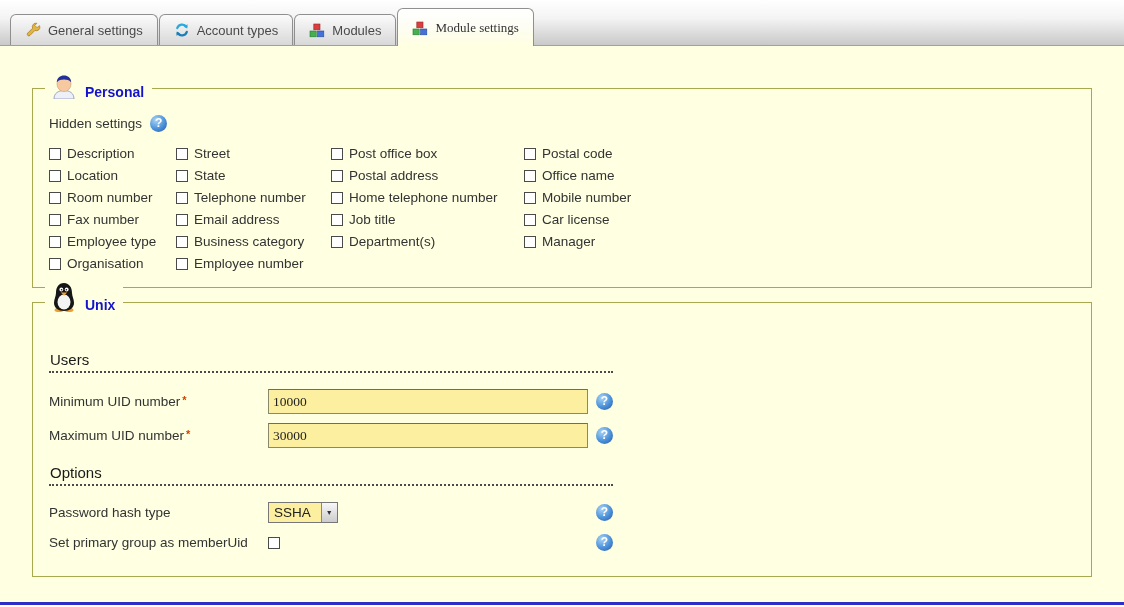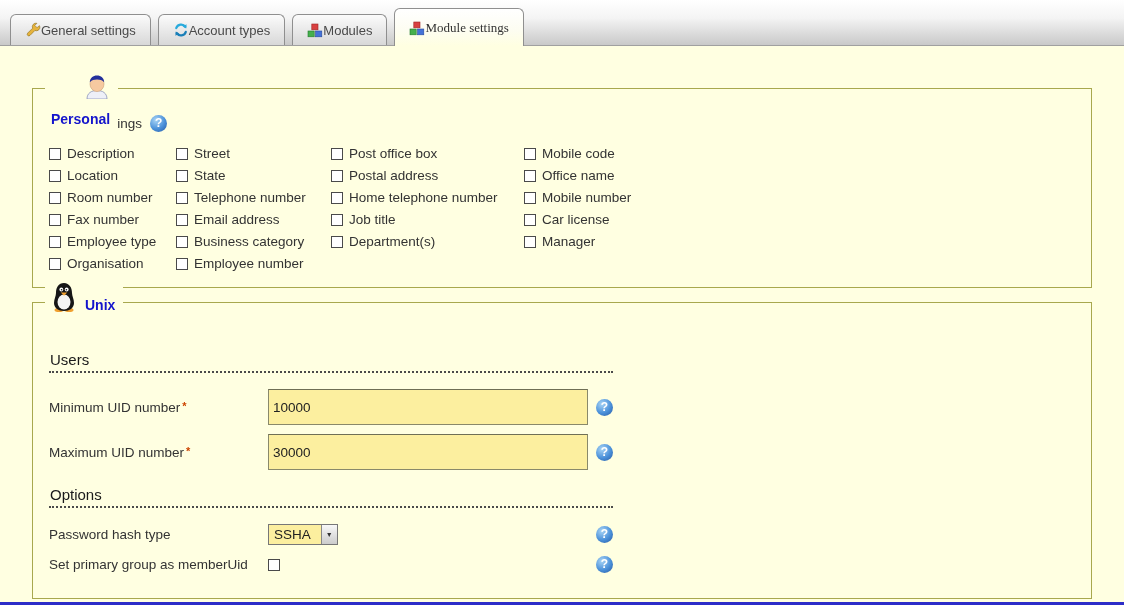--- a/index.html
+++ b/index.html
@@ -11,22 +11,22 @@
   }
 
   
   .tabstrip {
     height:46px; padding-left:10px;
     background:linear-gradient(180deg,#ffffff 0%,#f4f4f4 40%,#c9c9c9 100%);
     border-bottom:1px solid #a0a0a0;
     display:flex; align-items:flex-end; position:relative;
   }
   .tab {
-    display:flex; align-items:center; 
-    padding:0 14px; height:31px; margin-right:7px;
+    display:flex; align-items:center; gap:7px;
+    padding:0 14px; height:31px; margin-right:1px;
     border:1px solid #8f8f8f; border-bottom:none;
     border-radius:6px 6px 0 0;
     background:linear-gradient(180deg,#fbfbfb,#d8d8d8);
     font-size:13px; color:#4a4a4a; cursor:pointer;
     position:relative; white-space:nowrap;
   }
   .tab.active {
     height:38px; margin-bottom:-1px; z-index:3; color:#333;
     background:linear-gradient(180deg,#ffffff 0%,#fdfdf2 55%,#ffffe1 100%);
     font-family:Liberation Serif, serif;
@@ -44,21 +44,21 @@
     margin:0 32px; border:1px solid #a8a84e; position:relative;
   }
   .fieldset.personal { padding:26px 16px 16px; }
   .fieldset.unix { margin-top:14px; padding:48px 16px 14px; }
 
   .legend {
     position:absolute; left:12px;
     display:flex; align-items:flex-end; gap:8px;
     background:#ffffe1; padding:0 8px 0 6px;
   }
-  .legend.p { top:-16px;flex-direction:column; }
+  .legend.p { top:-16px; }
   .legend.u { top:-21px; }
   .legend-text { color:#1414cc; font-weight:bold; font-size:14px; padding-bottom:3px; }
 
   .hidden-row { display:flex; align-items:center; gap:8px; margin:0 0 14px 0; font-size:13.5px; }
 
   .cb-grid { display:grid; grid-template-columns:127px 155px 193px 1fr; row-gap:7px; }
   .cb-item { display:flex; align-items:center; gap:6px; font-size:13.5px; cursor:pointer; }
   .cb {
     width:12px; height:12px; flex:none; display:inline-block;
     border:1px solid #4a4a4a; background:#ffffff;
@@ -68,23 +68,23 @@
     width:564px; font-weight:normal; font-size:15px; color:#1a1a1a;
     border-bottom:2px dotted #4a4a4a; padding:0 0 3px 1px; margin:0 0 16px 0;
   }
   .section-head.opts { margin-top:16px; }
 
   .frow { display:flex; align-items:center; margin-bottom:9px; min-height:21px; font-size:13.5px; }
   .flabel { width:219px; flex:none; }
   .req { color:#cc4400; font-weight:bold; font-size:11px; vertical-align:top; margin-left:2px; }
   .control { width:320px; flex:none; display:flex; align-items:center; }
   .text-input {
-    width:320px; height:36px; padding:1px 4px;
+    width:320px; height:25px; padding:1px 4px;
     background:#fcef9f; border:1px solid #89896a; border-top-color:#6f6f55;
-    font-size:13.5px; color:#222; font-family:Liberation Sans, sans-serif;
+    font-size:13.5px; color:#222; font-family:Liberation Serif, serif;
   }
   .help {
     width:17px; height:17px; flex:none; margin-left:8px;
     border-radius:50%; cursor:pointer;
     background:radial-gradient(circle at 35% 30%,#a8d4f5 0%,#4a90d9 55%,#2757a0 100%);
     color:#fff; font-weight:bold; font-size:12px; line-height:17px; text-align:center;
   }
   .help.inline { margin-left:0; }
 
   .select-box {
@@ -176,21 +176,21 @@
       <label class="cb-item">
           <span class="cb"></span>
           <span>Street</span>
         </label>
       <label class="cb-item">
           <span class="cb"></span>
           <span>Post office box</span>
         </label>
       <label class="cb-item">
           <span class="cb"></span>
-          <span>Mobile code</span>
+          <span>Postal code</span>
         </label>
       <label class="cb-item">
           <span class="cb"></span>
           <span>Location</span>
         </label>
       <label class="cb-item">
           <span class="cb"></span>
           <span>State</span>
         </label>
       <label class="cb-item">

